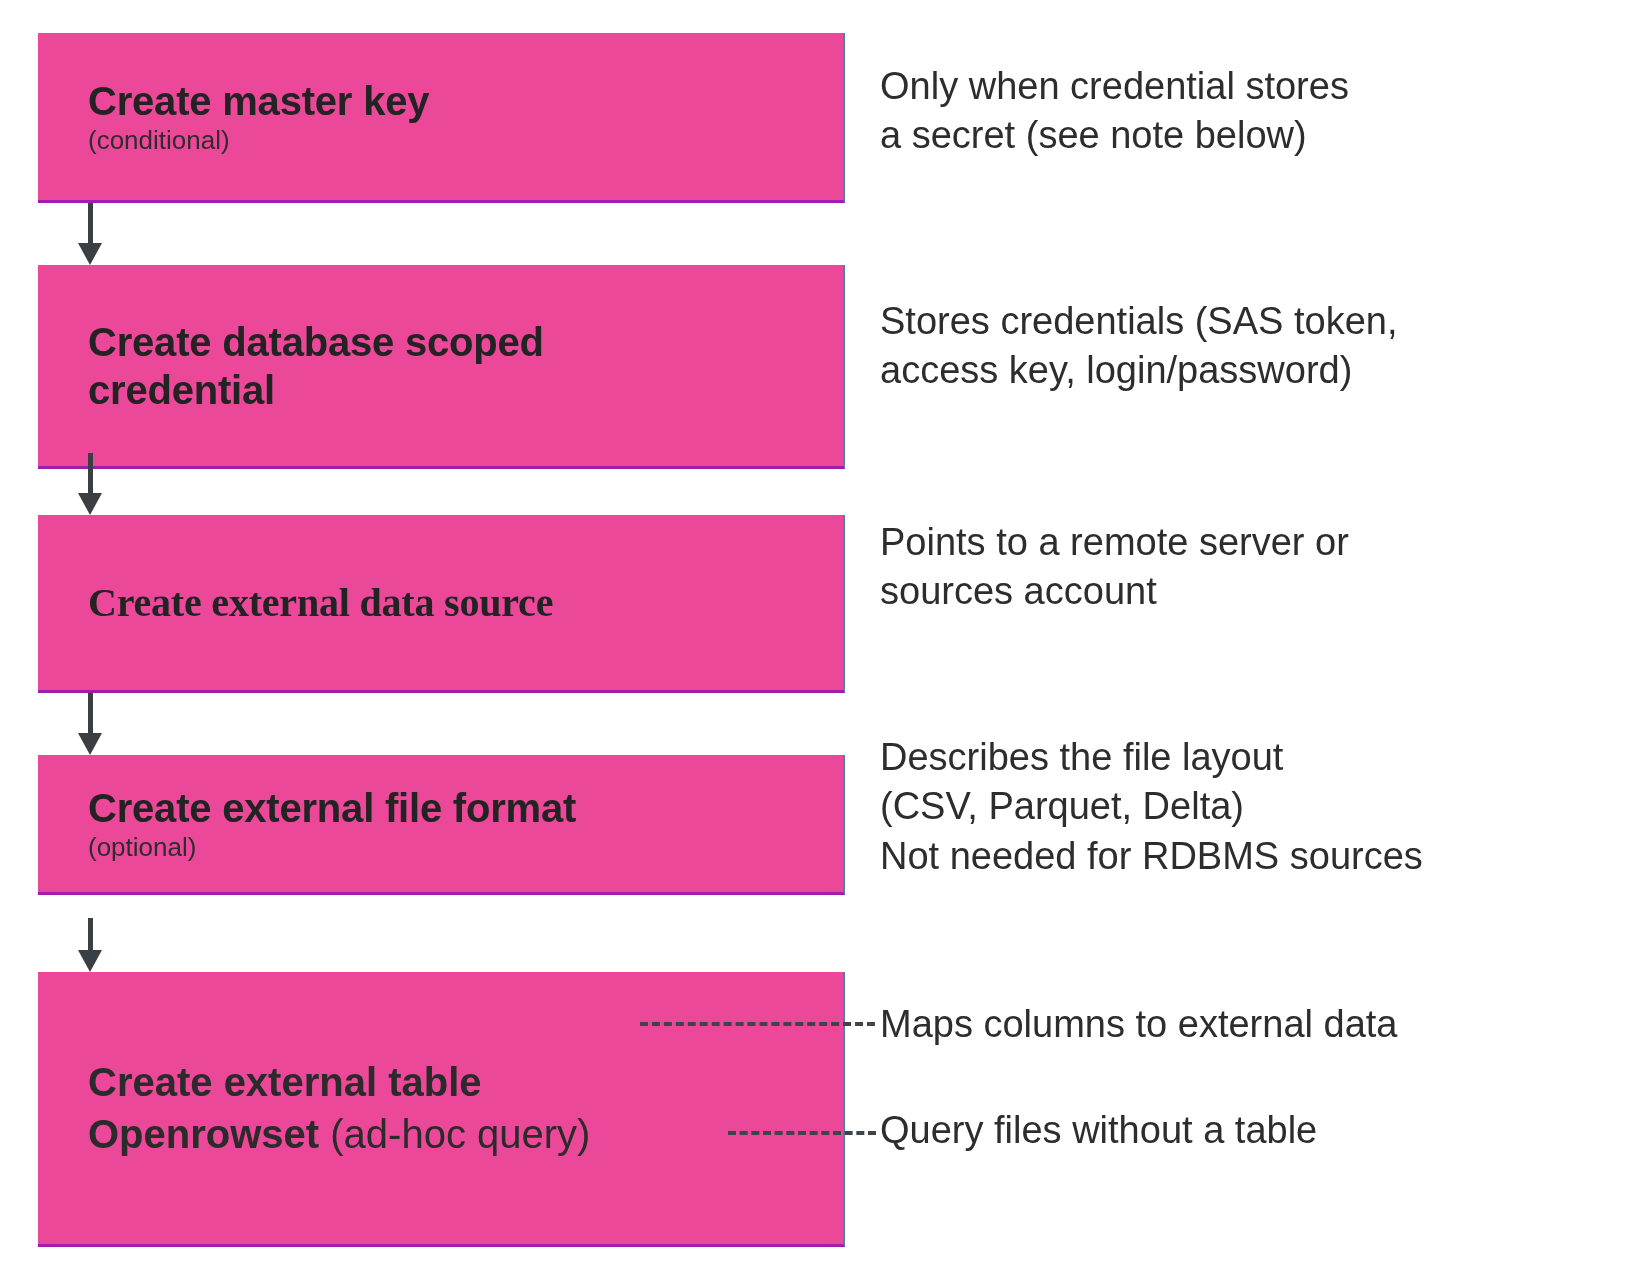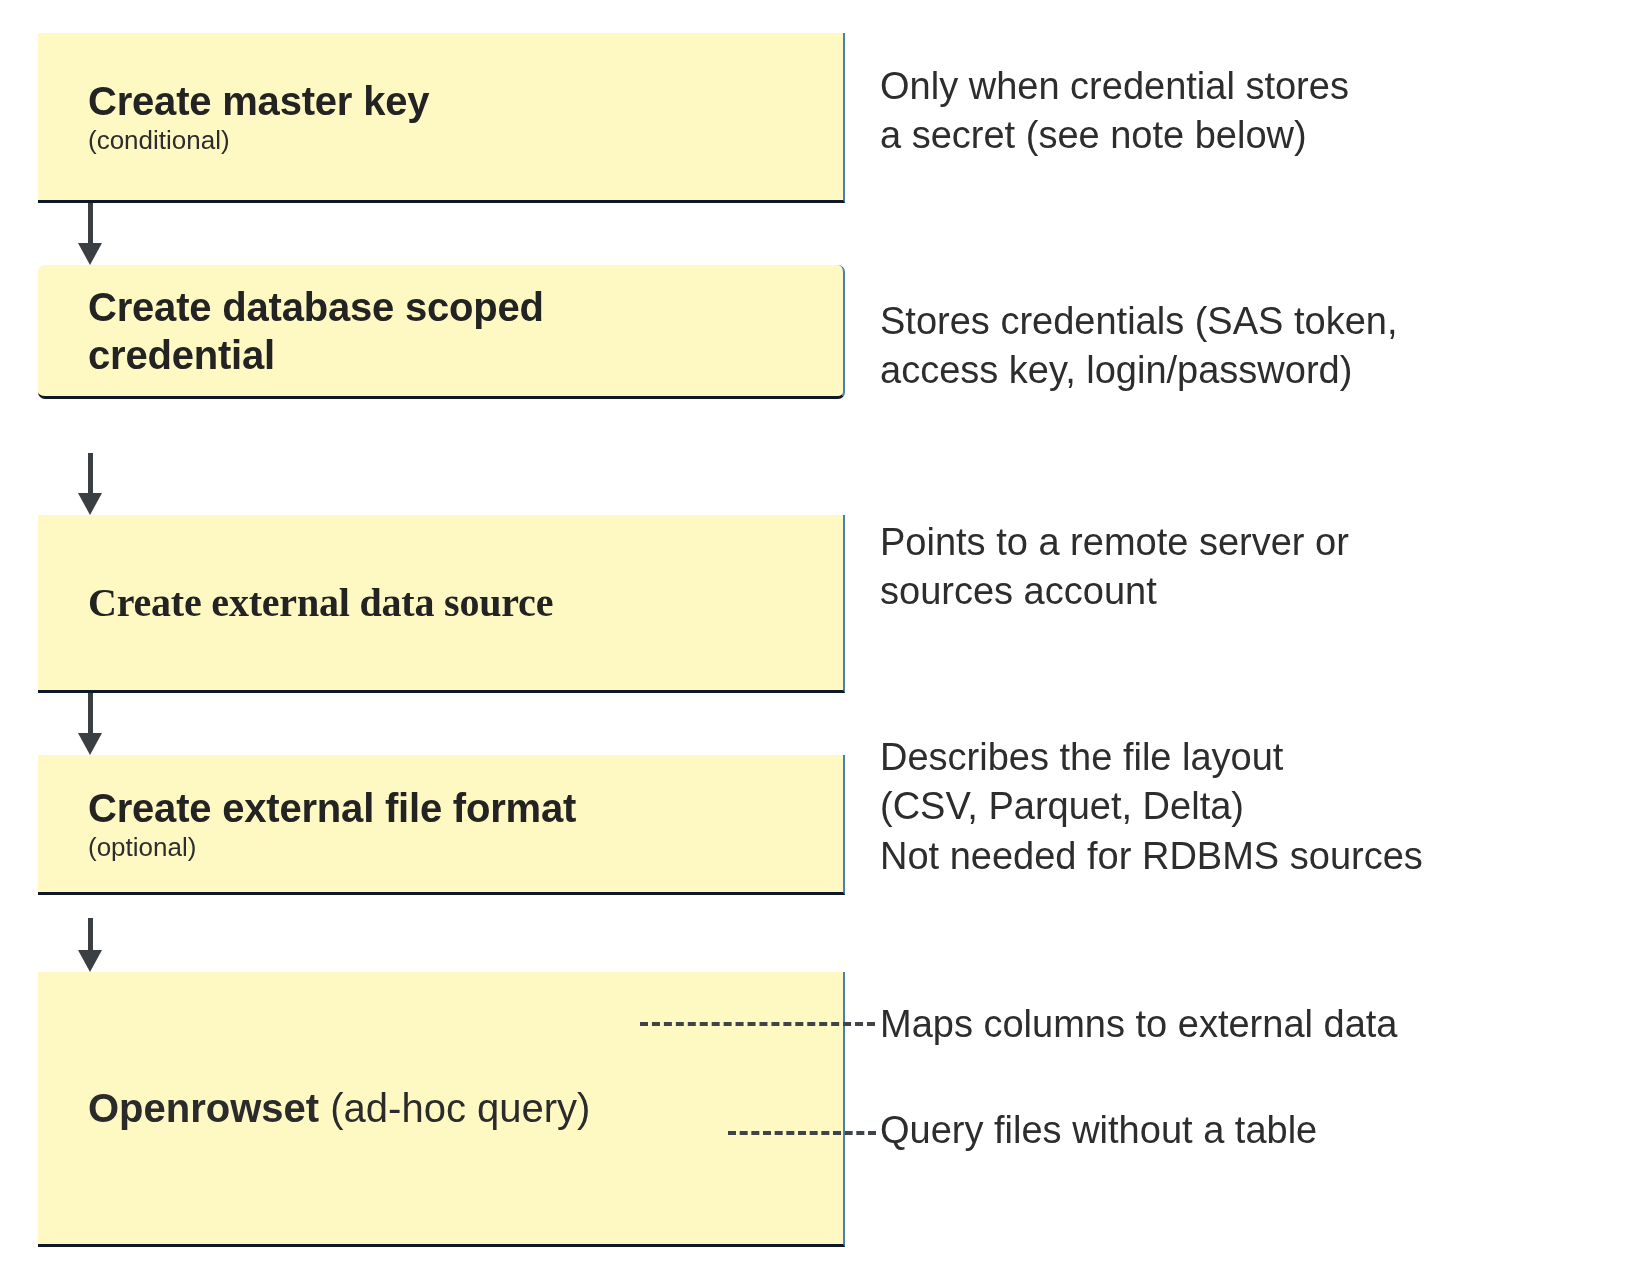--- a/index.html
+++ b/index.html
@@ -20,22 +20,22 @@
     width: 1638px;
     height: 1284px;
   }
 
   
   .step-box {
     position: absolute;
     left: 38px;
     width: 807px;
     box-sizing: border-box;
-    background: #fef9c3;
-    border-bottom: 3px solid #0f172a;
+    background: #ec4899;
+    border-bottom: 3px solid #a21caf;
     border-right: 2px solid #4a7fb5;
     padding: 0 0 0 50px;
     display: flex;
     flex-direction: column;
     justify-content: center;
   }
 
   .step-title {
     font-weight: bold;
     font-size: 40px;
@@ -87,21 +87,21 @@
 
   
   .dash-line {
     position: absolute;
     height: 0;
     border-top: 4px dashed #3f444b;
   }
 
   
   #box1 { top: 33px;   height: 170px; }
-  #box2 { top: 265px;  height: 134px; border-radius: 7px; }
+  #box2 { top: 265px;  height: 204px; }
   #box3 { top: 515px;  height: 178px; font-family: Liberation Serif, serif; }
   #box4 { top: 755px;  height: 140px; }
   #box5 { top: 972px;  height: 275px; }
 
   #desc1 { top: 62px; }
   #desc2 { top: 297px; }
   #desc3 { top: 518px; }
   #desc4 { top: 733px; }
   #desc5a { top: 1000px; }
   #desc5b { top: 1106px; }
@@ -165,20 +165,23 @@
 (CSV, Parquet, Delta)
 Not needed for RDBMS sources</div>
 
   <div class="arrow" id="arrow4">
     <div class="shaft" style="height:32px;"></div>
     <div class="head" style="top:32px;"></div>
   </div>
 
   <div class="step-box" id="box5">
     <div class="box5-line">
+      <span style="font-weight:bold;">Create external table</span>
+    </div>
+    <div class="box5-line">
       <span style="font-weight:bold;">Openrowset</span><span class="lite"> (ad-hoc query)</span>
     </div>
   </div>
 
   <div class="dash-line" id="dash1"></div>
   <div class="dash-line" id="dash2"></div>
 
   <div class="desc" id="desc5b">Query files without a table</div>
   <div class="desc" id="desc5a">Maps columns to external data</div>
 

